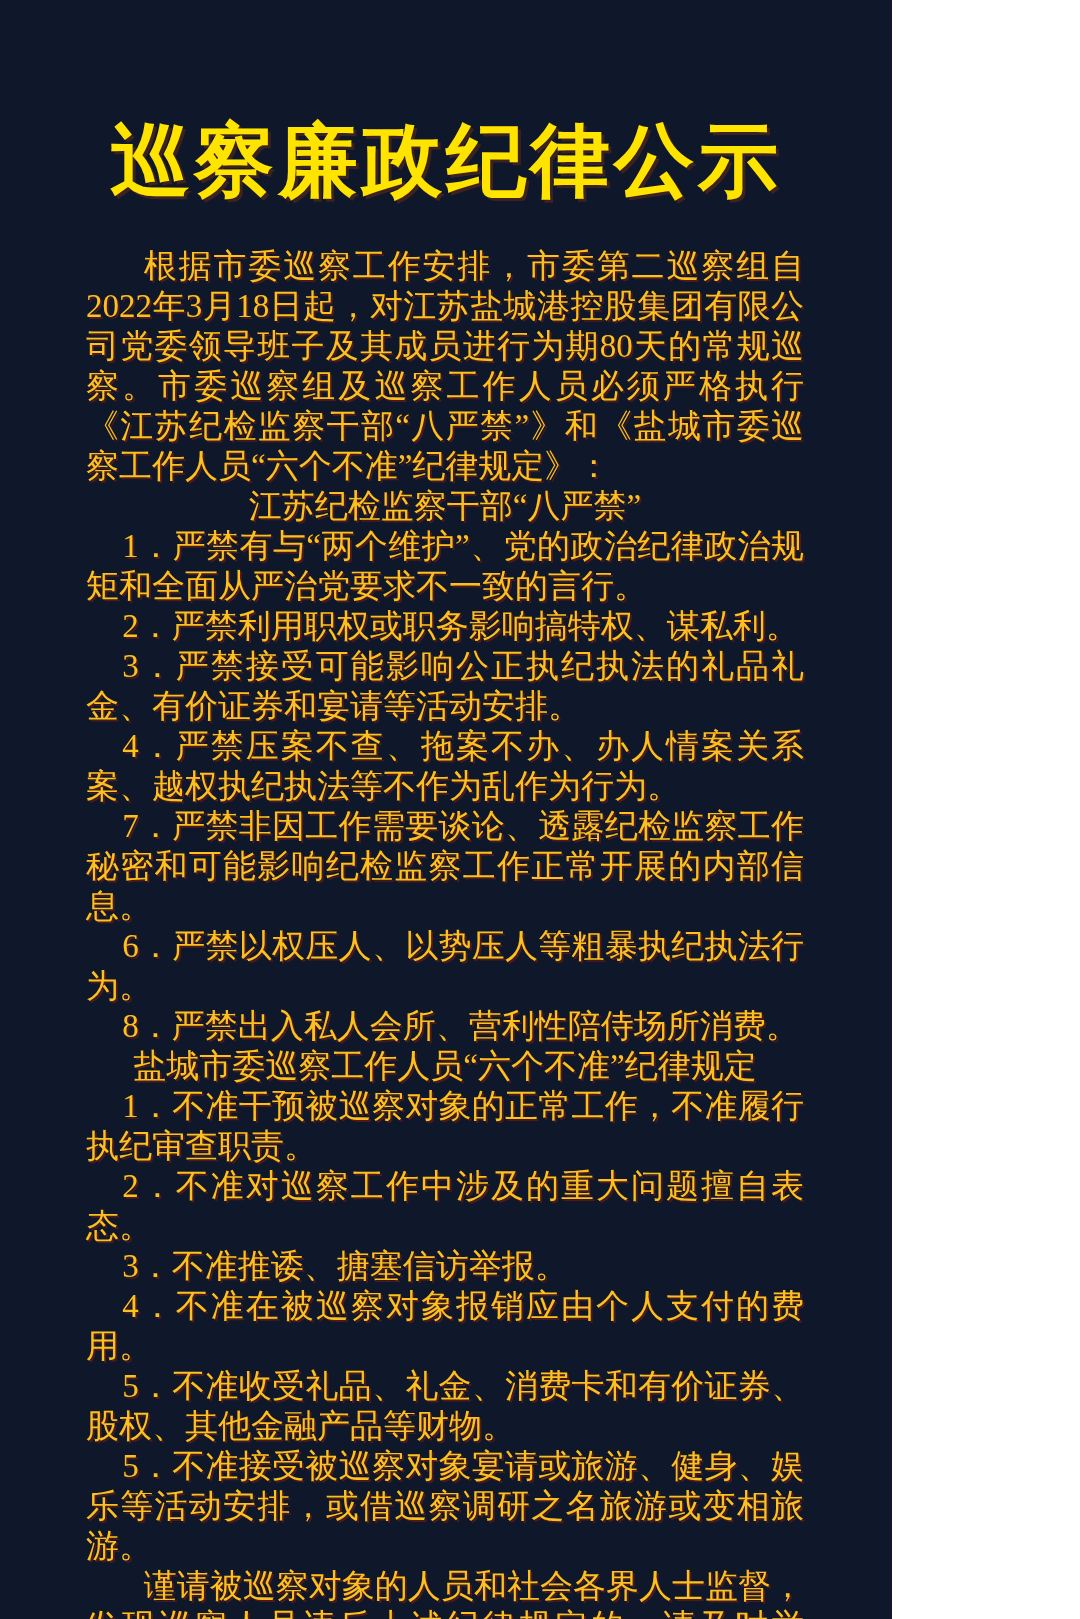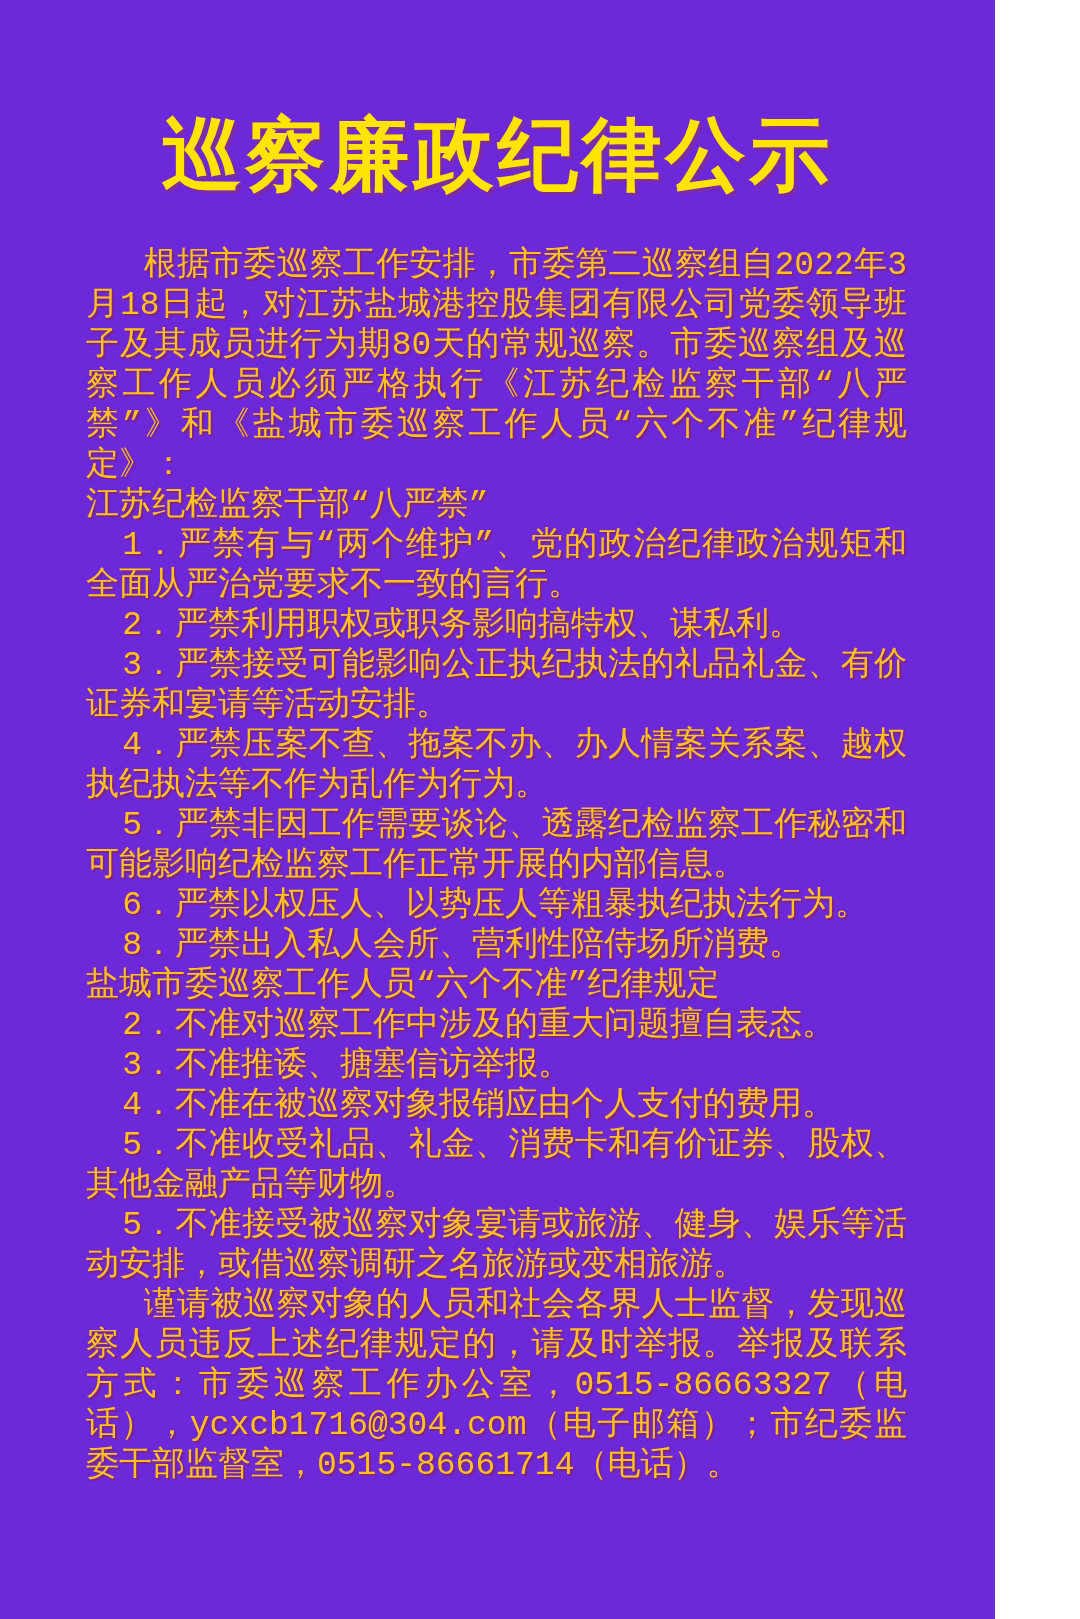--- a/index.html
+++ b/index.html
@@ -1,21 +1,21 @@
 <!DOCTYPE html>
 <html><head>
 <meta charset="utf-8">
 <style>
   html, body { margin: 0; padding: 0; }
   .poster {
     position: relative;
-    width: 995px;
+    width: 892px;
     height: 1619px;
-    background: #6d28d9;
-    font-family: Liberation Mono, monospace;
+    background: #0f172a;
+    font-family: Liberation Serif, serif;
     overflow: hidden;
     box-sizing: border-box;
   }
   .title {
     margin: 110px 0 0 0;
     text-align: center;
     font-size: 80px;
     line-height: 102px;
     font-weight: bold;
     letter-spacing: 4px;
@@ -31,45 +31,46 @@
     text-shadow: 2px 2px 0 rgba(150, 32, 12, 0.45);
   }
   .para {
     margin: 0;
     text-align: justify;
     text-justify: inter-ideograph;
     word-break: break-word;
   }
   .para.indent2 { text-indent: 1.75em; }
   .para.indent1 { text-indent: 1.1em; }
-  .para.heading { text-indent: 0; }
+  .para.heading { text-align: center; text-indent: 0; }
 </style>
 </head>
 <body>
 
 <div class="poster">
 
   <h1 class="title">巡察廉政纪律公示</h1>
 
   <div class="content">
 
     <p class="para indent2">根据市委巡察工作安排，市委第二巡察组自2022年3月18日起，对江苏盐城港控股集团有限公司党委领导班子及其成员进行为期80天的常规巡察。市委巡察组及巡察工作人员必须严格执行《江苏纪检监察干部“八严禁”》和《盐城市委巡察工作人员“六个不准”纪律规定》：</p>
 
     <p class="para heading">江苏纪检监察干部“八严禁”</p>
 
     <p class="para indent1">1．严禁有与“两个维护”、党的政治纪律政治规矩和全面从严治党要求不一致的言行。</p>
     <p class="para indent1">2．严禁利用职权或职务影响搞特权、谋私利。</p>
     <p class="para indent1">3．严禁接受可能影响公正执纪执法的礼品礼金、有价证券和宴请等活动安排。</p>
     <p class="para indent1">4．严禁压案不查、拖案不办、办人情案关系案、越权执纪执法等不作为乱作为行为。</p>
-    <p class="para indent1">5．严禁非因工作需要谈论、透露纪检监察工作秘密和可能影响纪检监察工作正常开展的内部信息。</p>
+    <p class="para indent1">7．严禁非因工作需要谈论、透露纪检监察工作秘密和可能影响纪检监察工作正常开展的内部信息。</p>
     <p class="para indent1">6．严禁以权压人、以势压人等粗暴执纪执法行为。</p>
     <p class="para indent1">8．严禁出入私人会所、营利性陪侍场所消费。</p>
 
     <p class="para heading">盐城市委巡察工作人员“六个不准”纪律规定</p>
 
+    <p class="para indent1">1．不准干预被巡察对象的正常工作，不准履行执纪审查职责。</p>
     <p class="para indent1">2．不准对巡察工作中涉及的重大问题擅自表态。</p>
     <p class="para indent1">3．不准推诿、搪塞信访举报。</p>
     <p class="para indent1">4．不准在被巡察对象报销应由个人支付的费用。</p>
     <p class="para indent1">5．不准收受礼品、礼金、消费卡和有价证券、股权、其他金融产品等财物。</p>
     <p class="para indent1">5．不准接受被巡察对象宴请或旅游、健身、娱乐等活动安排，或借巡察调研之名旅游或变相旅游。</p>
 
     <p class="para indent2">谨请被巡察对象的人员和社会各界人士监督，发现巡察人员违反上述纪律规定的，请及时举报。举报及联系方式：市委巡察工作办公室，0515-86663327（电话），ycxcb1716@304.com（电子邮箱）；市纪委监委干部监督室，0515-86661714（电话）。</p>
 
   </div>
 

